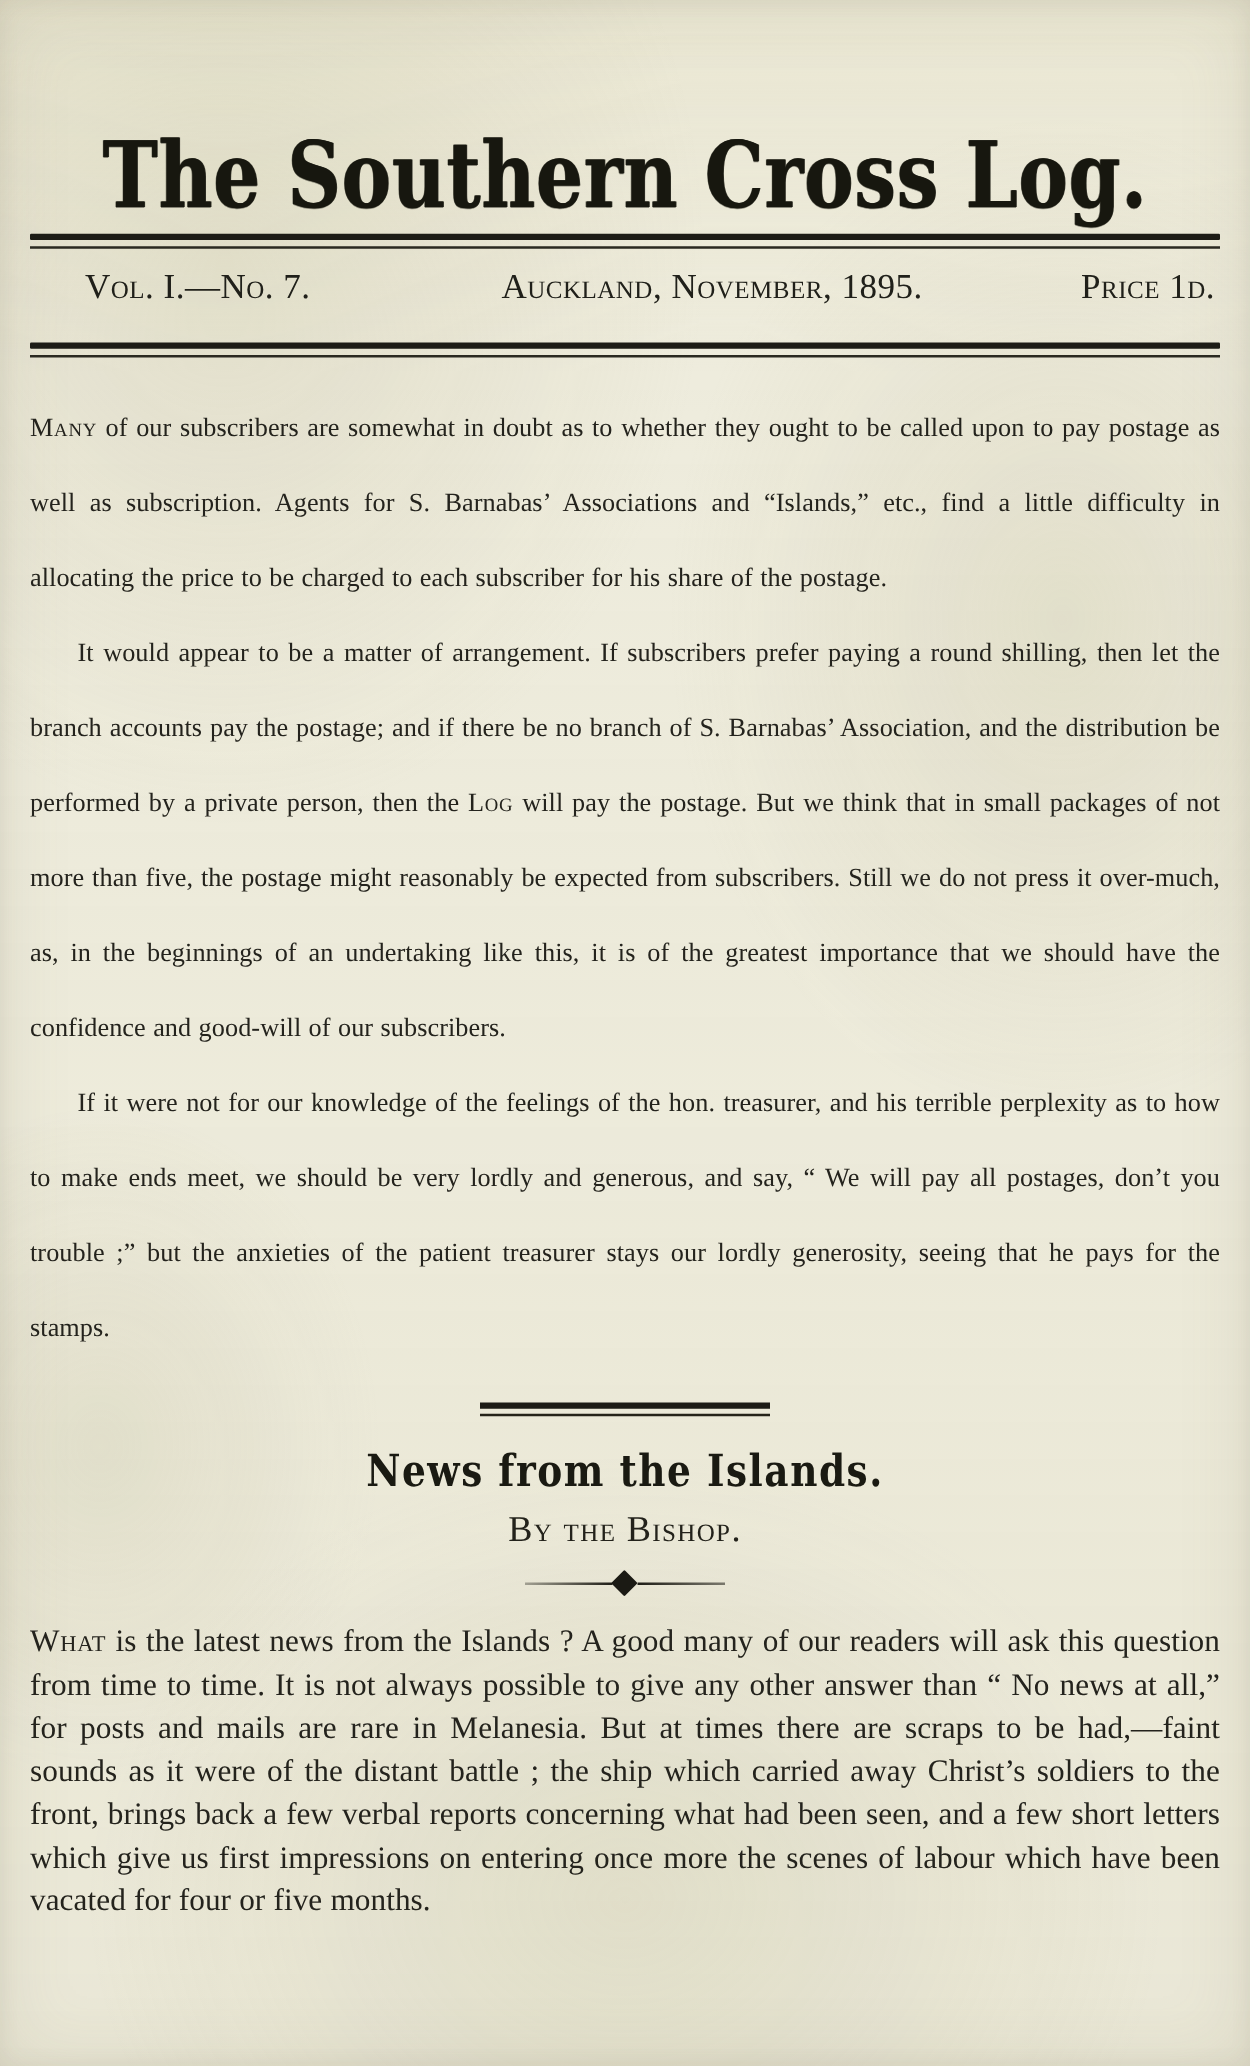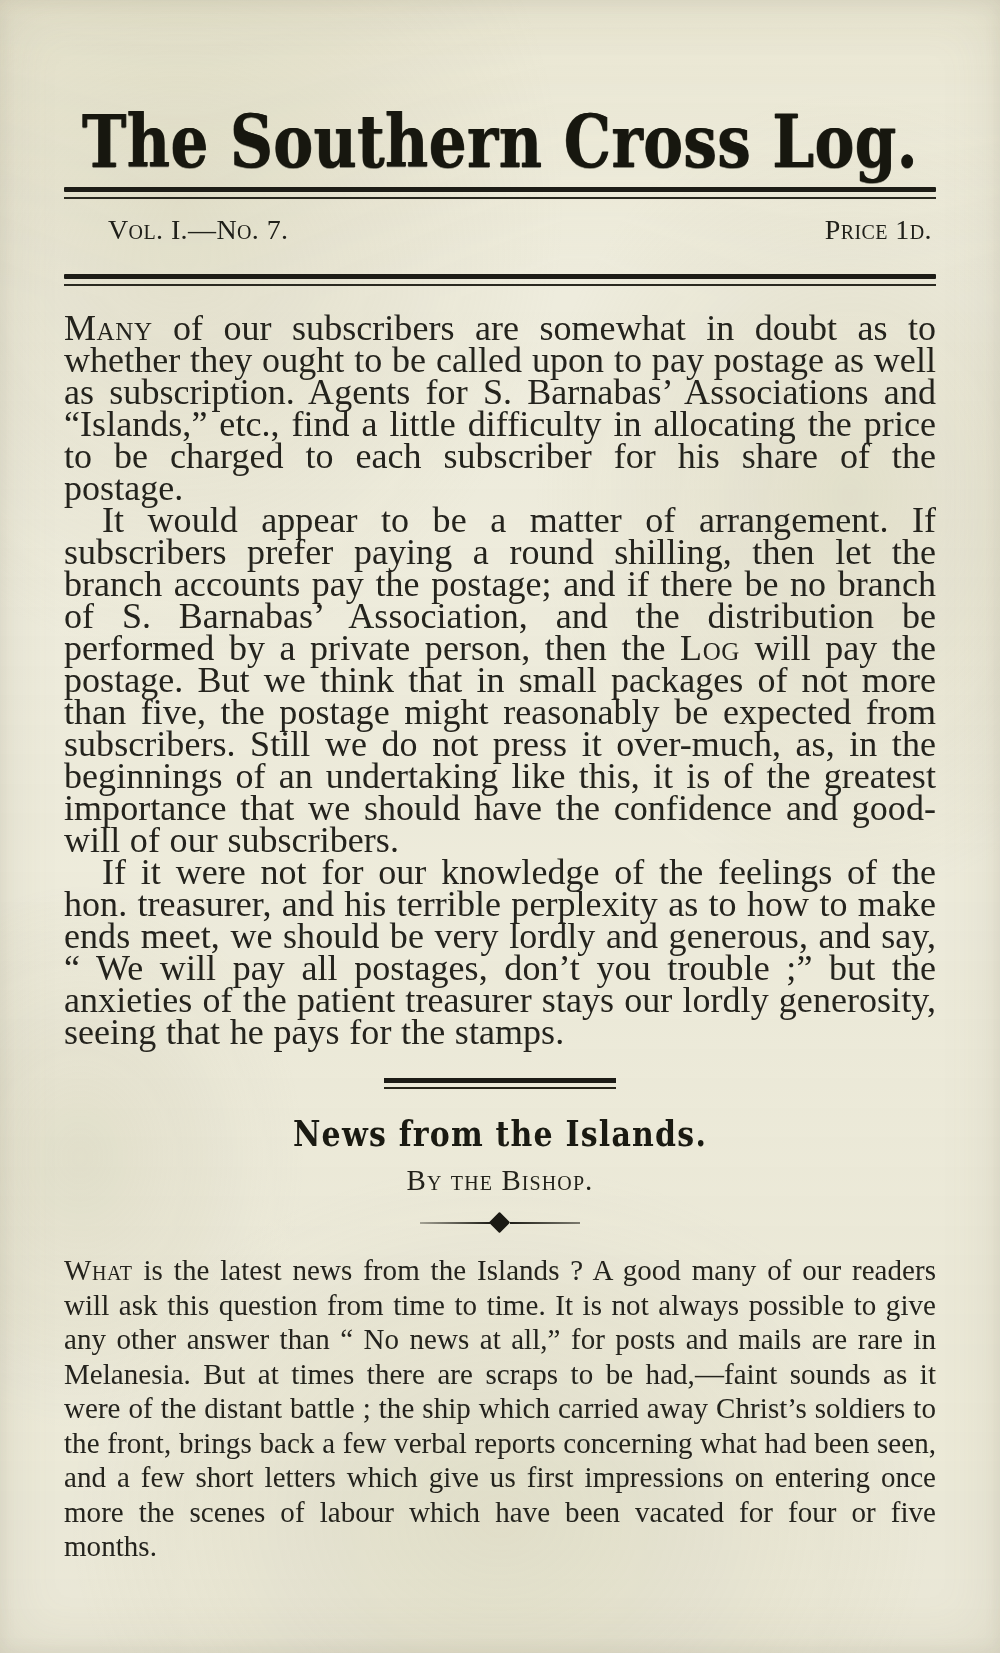--- a/index.html
+++ b/index.html
@@ -38,21 +38,21 @@
     box-shadow:
       inset 0 0 58px rgba(120,112,86,0.15),
       inset 0 0 16px rgba(120,112,86,0.10);
   }
 
   .page {
     position: relative;
     width: 1000px;
     height: 1420px;
     box-sizing: border-box;
-    padding: 0 64px;
+    padding: 0 24px;
     z-index: 2;
   }
 
   
   .masthead {
     text-align: center;
     padding-top: 86px;
     font-family: "DejaVu Serif", "Liberation Serif", serif;
     font-weight: 700;
     font-size: 60px;
@@ -108,22 +108,22 @@
   .issue-line .price { flex: 0 0 auto; }
 
   
   .article {
     margin-top: 26px;
   }
   p.body {
     margin: 0;
     text-align: justify;
     text-justify: inter-word;
-    font-size: 36px;
-    line-height: 32px;
+    font-size: 21px;
+    line-height: 60px;
     letter-spacing: 0.05px;
     color: #24231d;
     word-spacing: 0.6px;
     hyphens: manual;
   }
   p.body + p.body { text-indent: 38px; }
   p.first-par { text-indent: 0; }
 
   .smallcaps { font-variant: small-caps; letter-spacing: 0.6px; }
   .dropcap-word { font-size: 1.0em; }
@@ -194,21 +194,21 @@
     top: 2px;
     width: 15px;
     height: 15px;
     background: #1b1a14;
     transform: rotate(45deg);
     border-radius: 1px;
   }
 
   
   p.body.dense {
-    font-size: 29px;
+    font-size: 25px;
     line-height: 34.5px;
     word-spacing: 0.2px;
     margin-top: 22px;
   }
 </style>
 </head>
 <body>
 
 <div class="paper-texture"></div>
 
@@ -217,20 +217,21 @@
   <div class="masthead">The Southern Cross Log.</div>
 
   <div class="rule-double rule-top">
     <div class="thick"></div>
     <div class="gap"></div>
     <div class="thin"></div>
   </div>
 
   <div class="issue-line">
     <span class="vol">Vol. I.—No. 7.</span>
+    <span class="place">Auckland, November, 1895.</span>
     <span class="price">Price 1d.</span>
   </div>
 
   <div class="rule-double rule-bottom">
     <div class="thick"></div>
     <div class="gap"></div>
     <div class="thin"></div>
   </div>
 
   <div class="article">

